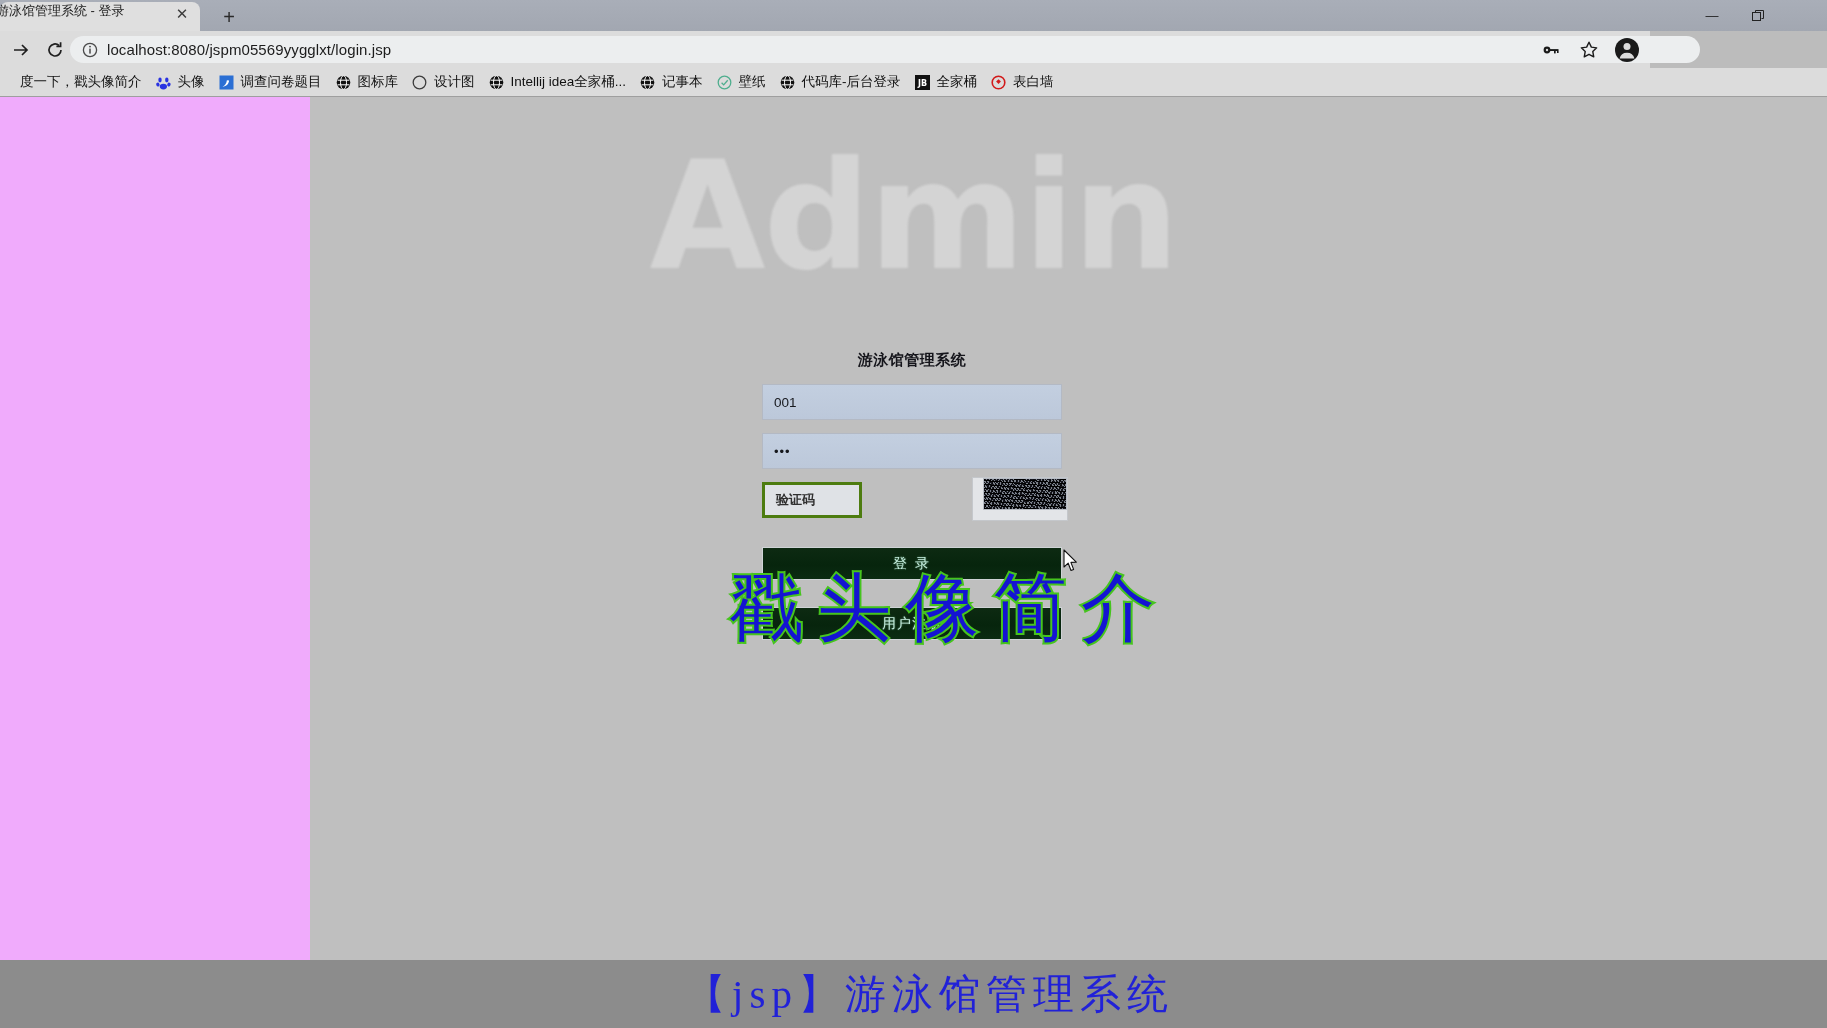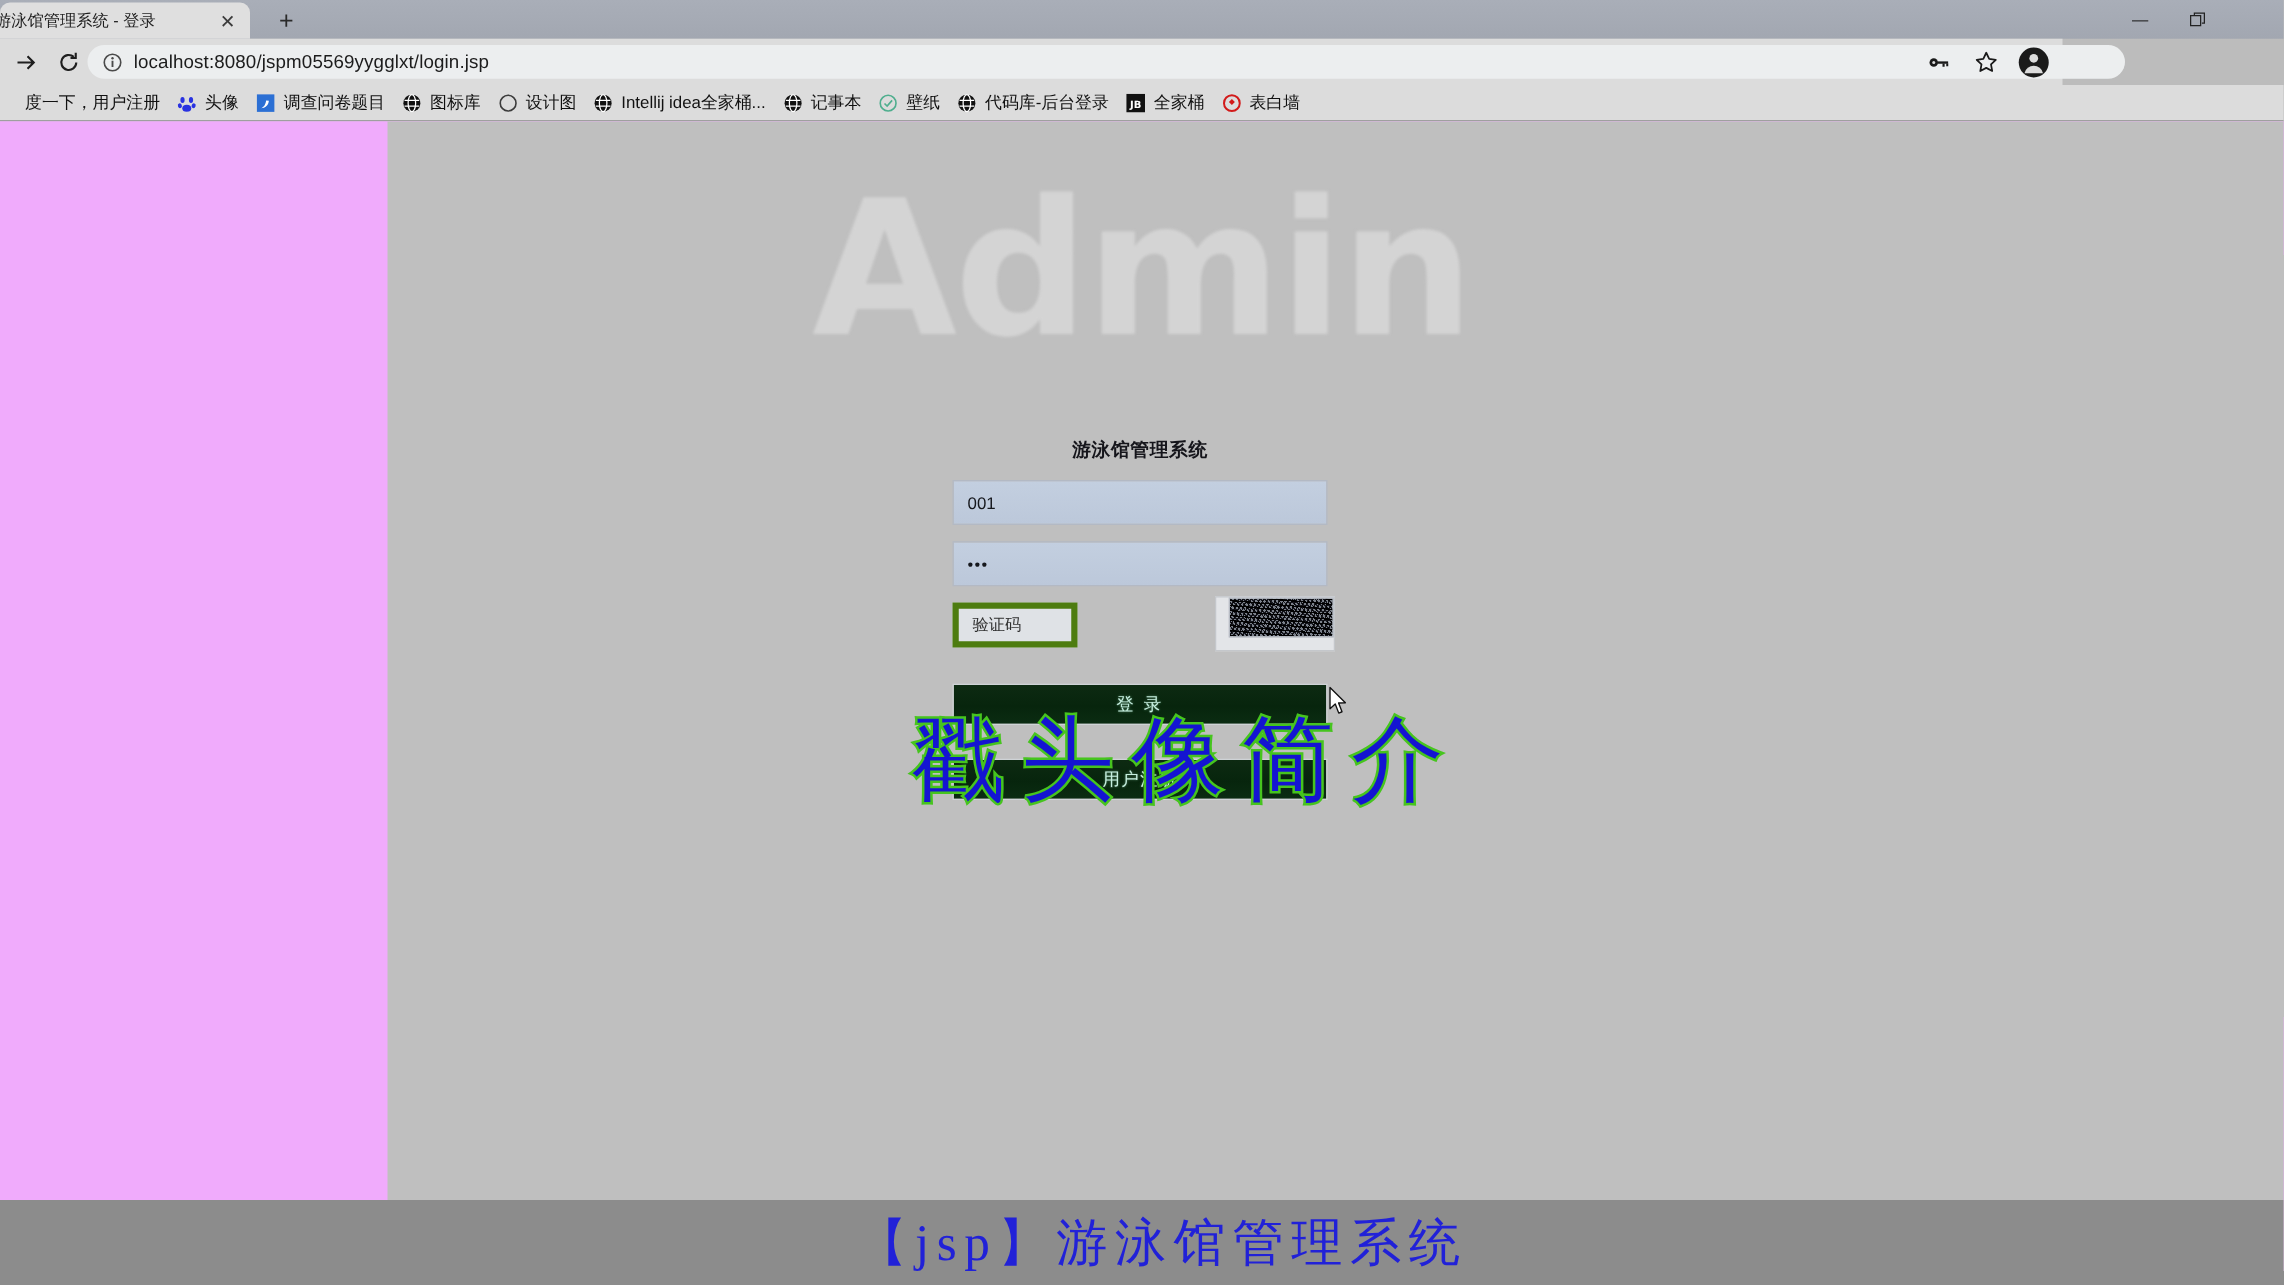--- a/index.html
+++ b/index.html
@@ -27,21 +27,20 @@
     background: linear-gradient(to bottom, #a9aeb8 0%, #a2a7b1 100%);
   }
   .tab {
     position: absolute;
     left: 0; top: 2px;
     width: 200px; height: 29px;
     background: #dfdfdf;
     border-top-left-radius: 8px;
     border-top-right-radius: 8px;
     display: flex;
-    align-items: center;
   }
   .tab-title {
     flex: 1;
     font-size: 13px;
     color: #1d1d1d;
     padding-left: 0px;
     margin-left: -4px;
     white-space: nowrap;
     overflow: hidden;
   }
@@ -224,27 +223,28 @@
     width: 300px;
     height: 38px;
     margin-bottom: 16px;
     position: relative;
   }
   .capinput {
     position: absolute;
     left: 0; top: 0;
     width: 100px; height: 36px;
     background: #dfe2e6;
-    border: 5px solid #4d7c0f;
+    border: 3px solid #4d7c0f;
     box-sizing: border-box;
     display: flex;
     align-items: center;
     padding-left: 11px;
     font-size: 13px;
     color: #303030;
+    font-weight: bold;
   }
   .capimg {
     position: absolute;
     right: 0; top: 0;
     width: 84px; height: 32px;
     border: 1px solid #b7bcc4;
     background:
       repeating-linear-gradient(115deg, #1b1b22 0px, #1b1b22 1px, #cfd2d6 1px, #cfd2d6 3px),
       repeating-linear-gradient(48deg, #2a2a35 0px, #2a2a35 1px, #e2e4e7 1px, #e2e4e7 2.5px),
       repeating-linear-gradient(5deg, #000 0px, #000 1px, #d7dadd 1px, #d7dadd 4px),
@@ -383,21 +383,21 @@
           <path d="M5.6 21.5a7.6 7.6 0 0 1 14.8 0z" fill="#dcdcdc"></path>
         </svg>
       </div>
     </div>
   </div>
 
   <div class="bookmarks">
 
     <div class="bm" style="margin-left:-8px">
       <span class="bm-ico"></span>
-      <span class="bm-label">度一下，用户注册</span>
+      <span class="bm-label">度一下，戳头像简介</span>
     </div>
 
     <div class="bm">
       <span class="bm-ico">
         <svg width="15" height="15" viewBox="0 0 15 15">
           <ellipse cx="4" cy="5" rx="1.7" ry="2.4" fill="#2932e1"></ellipse>
           <ellipse cx="10.8" cy="5" rx="1.7" ry="2.4" fill="#2932e1"></ellipse>
           <ellipse cx="1.9" cy="9.6" rx="1.6" ry="2" fill="#2932e1" transform="rotate(-20 1.9 9.6)"></ellipse>
           <ellipse cx="12.9" cy="9.6" rx="1.6" ry="2" fill="#2932e1" transform="rotate(20 12.9 9.6)"></ellipse>
           <ellipse cx="7.4" cy="11.6" rx="3.6" ry="2.8" fill="#2932e1"></ellipse>

